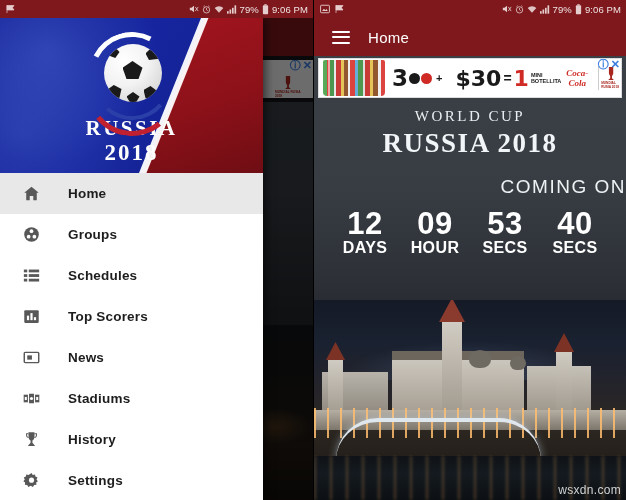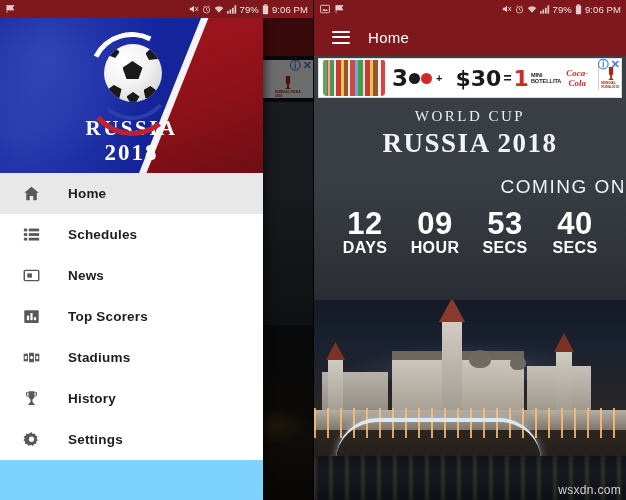--- a/index.html
+++ b/index.html
@@ -60,21 +60,21 @@
     font-size:24px; font-weight:bold; letter-spacing:1px;
   }
   .scrim{
     position:absolute; top:18px; left:0; right:0; bottom:0;
     background:rgba(0,0,0,.55); z-index:5;
   }
 
   
   .drawer{
     position:absolute; top:18px; left:0; width:263px; bottom:0;
-    background:#7dd3fc; z-index:10; overflow:hidden;
+    background:#a21caf; z-index:10; overflow:hidden;
     box-shadow:3px 0 8px rgba(0,0,0,.5);
   }
   .drawer-header{
     position:relative; height:155px; overflow:hidden;
     background:#1b2a8c;
   }
   .dh-bg{ position:absolute; inset:0; }
   .dh-blue{
     position:absolute; inset:0;
     background:
@@ -383,55 +383,66 @@
 
         <div class="mitem active">
           <span class="mico">
             <svg width="17" height="17" viewBox="0 0 20 20">
                 <path d="M10 2L1.5 9.2h2.3V18h4.1v-5.1h4.2V18h4.1V9.2h2.3z" fill="#585858"></path>
               </svg>
           </span>
           <span class="mlabel">Home</span>
         </div>
 
+        <div class="mitem">
+          <span class="mico">
+            <svg width="17" height="17" viewBox="0 0 20 20">
+                <circle cx="10" cy="10" r="8.6" fill="#585858"></circle>
+                <circle cx="10" cy="6.1" r="2.2" fill="#fff"></circle>
+                <circle cx="6.6" cy="12.6" r="2.2" fill="#fff"></circle>
+                <circle cx="13.4" cy="12.6" r="2.2" fill="#fff"></circle>
+              </svg>
+          </span>
+          <span class="mlabel">Groups</span>
+        </div>
 
         <div class="mitem">
           <span class="mico">
             <svg width="17" height="17" viewBox="0 0 20 20">
                 <rect x="1" y="3" width="4" height="3.3" fill="#585858"></rect>
                 <rect x="6.8" y="3" width="12.2" height="3.3" fill="#585858"></rect>
                 <rect x="1" y="8.4" width="4" height="3.3" fill="#585858"></rect>
                 <rect x="6.8" y="8.4" width="12.2" height="3.3" fill="#585858"></rect>
                 <rect x="1" y="13.8" width="4" height="3.3" fill="#585858"></rect>
                 <rect x="6.8" y="13.8" width="12.2" height="3.3" fill="#585858"></rect>
               </svg>
           </span>
           <span class="mlabel">Schedules</span>
         </div>
 
         <div class="mitem">
           <span class="mico">
             <svg width="17" height="17" viewBox="0 0 20 20">
-                <rect x="1.5" y="4" width="17" height="12" rx="1" fill="none" stroke="#585858" stroke-width="1.7"></rect>
-                <rect x="5" y="7.5" width="5.5" height="5" fill="#585858"></rect>
-              </svg>
-          </span>
-          <span class="mlabel">News</span>
-        </div>
-
-        <div class="mitem">
-          <span class="mico">
-            <svg width="17" height="17" viewBox="0 0 20 20">
                 <rect x="1.5" y="2.5" width="17" height="15" rx="1.4" fill="#585858"></rect>
                 <rect x="4.6" y="9" width="2.6" height="5.3" fill="#fff"></rect>
                 <rect x="8.7" y="6" width="2.6" height="8.3" fill="#fff"></rect>
                 <rect x="12.8" y="10.8" width="2.6" height="3.5" fill="#fff"></rect>
               </svg>
           </span>
           <span class="mlabel">Top Scorers</span>
+        </div>
+
+        <div class="mitem">
+          <span class="mico">
+            <svg width="17" height="17" viewBox="0 0 20 20">
+                <rect x="1.5" y="4" width="17" height="12" rx="1" fill="none" stroke="#585858" stroke-width="1.7"></rect>
+                <rect x="5" y="7.5" width="5.5" height="5" fill="#585858"></rect>
+              </svg>
+          </span>
+          <span class="mlabel">News</span>
         </div>
 
         <div class="mitem">
           <span class="mico">
             <svg width="17" height="17" viewBox="0 0 20 20">
                 <rect x="0.8" y="5.5" width="5" height="9" fill="#585858"></rect>
                 <rect x="7.1" y="4.4" width="5.8" height="11.2" fill="#585858"></rect>
                 <rect x="14.2" y="5.5" width="5" height="9" fill="#585858"></rect>
                 <circle cx="10" cy="10" r="1.9" fill="#fff"></circle>
                 <rect x="2.1" y="8.2" width="2.4" height="3.6" fill="#fff"></rect>

